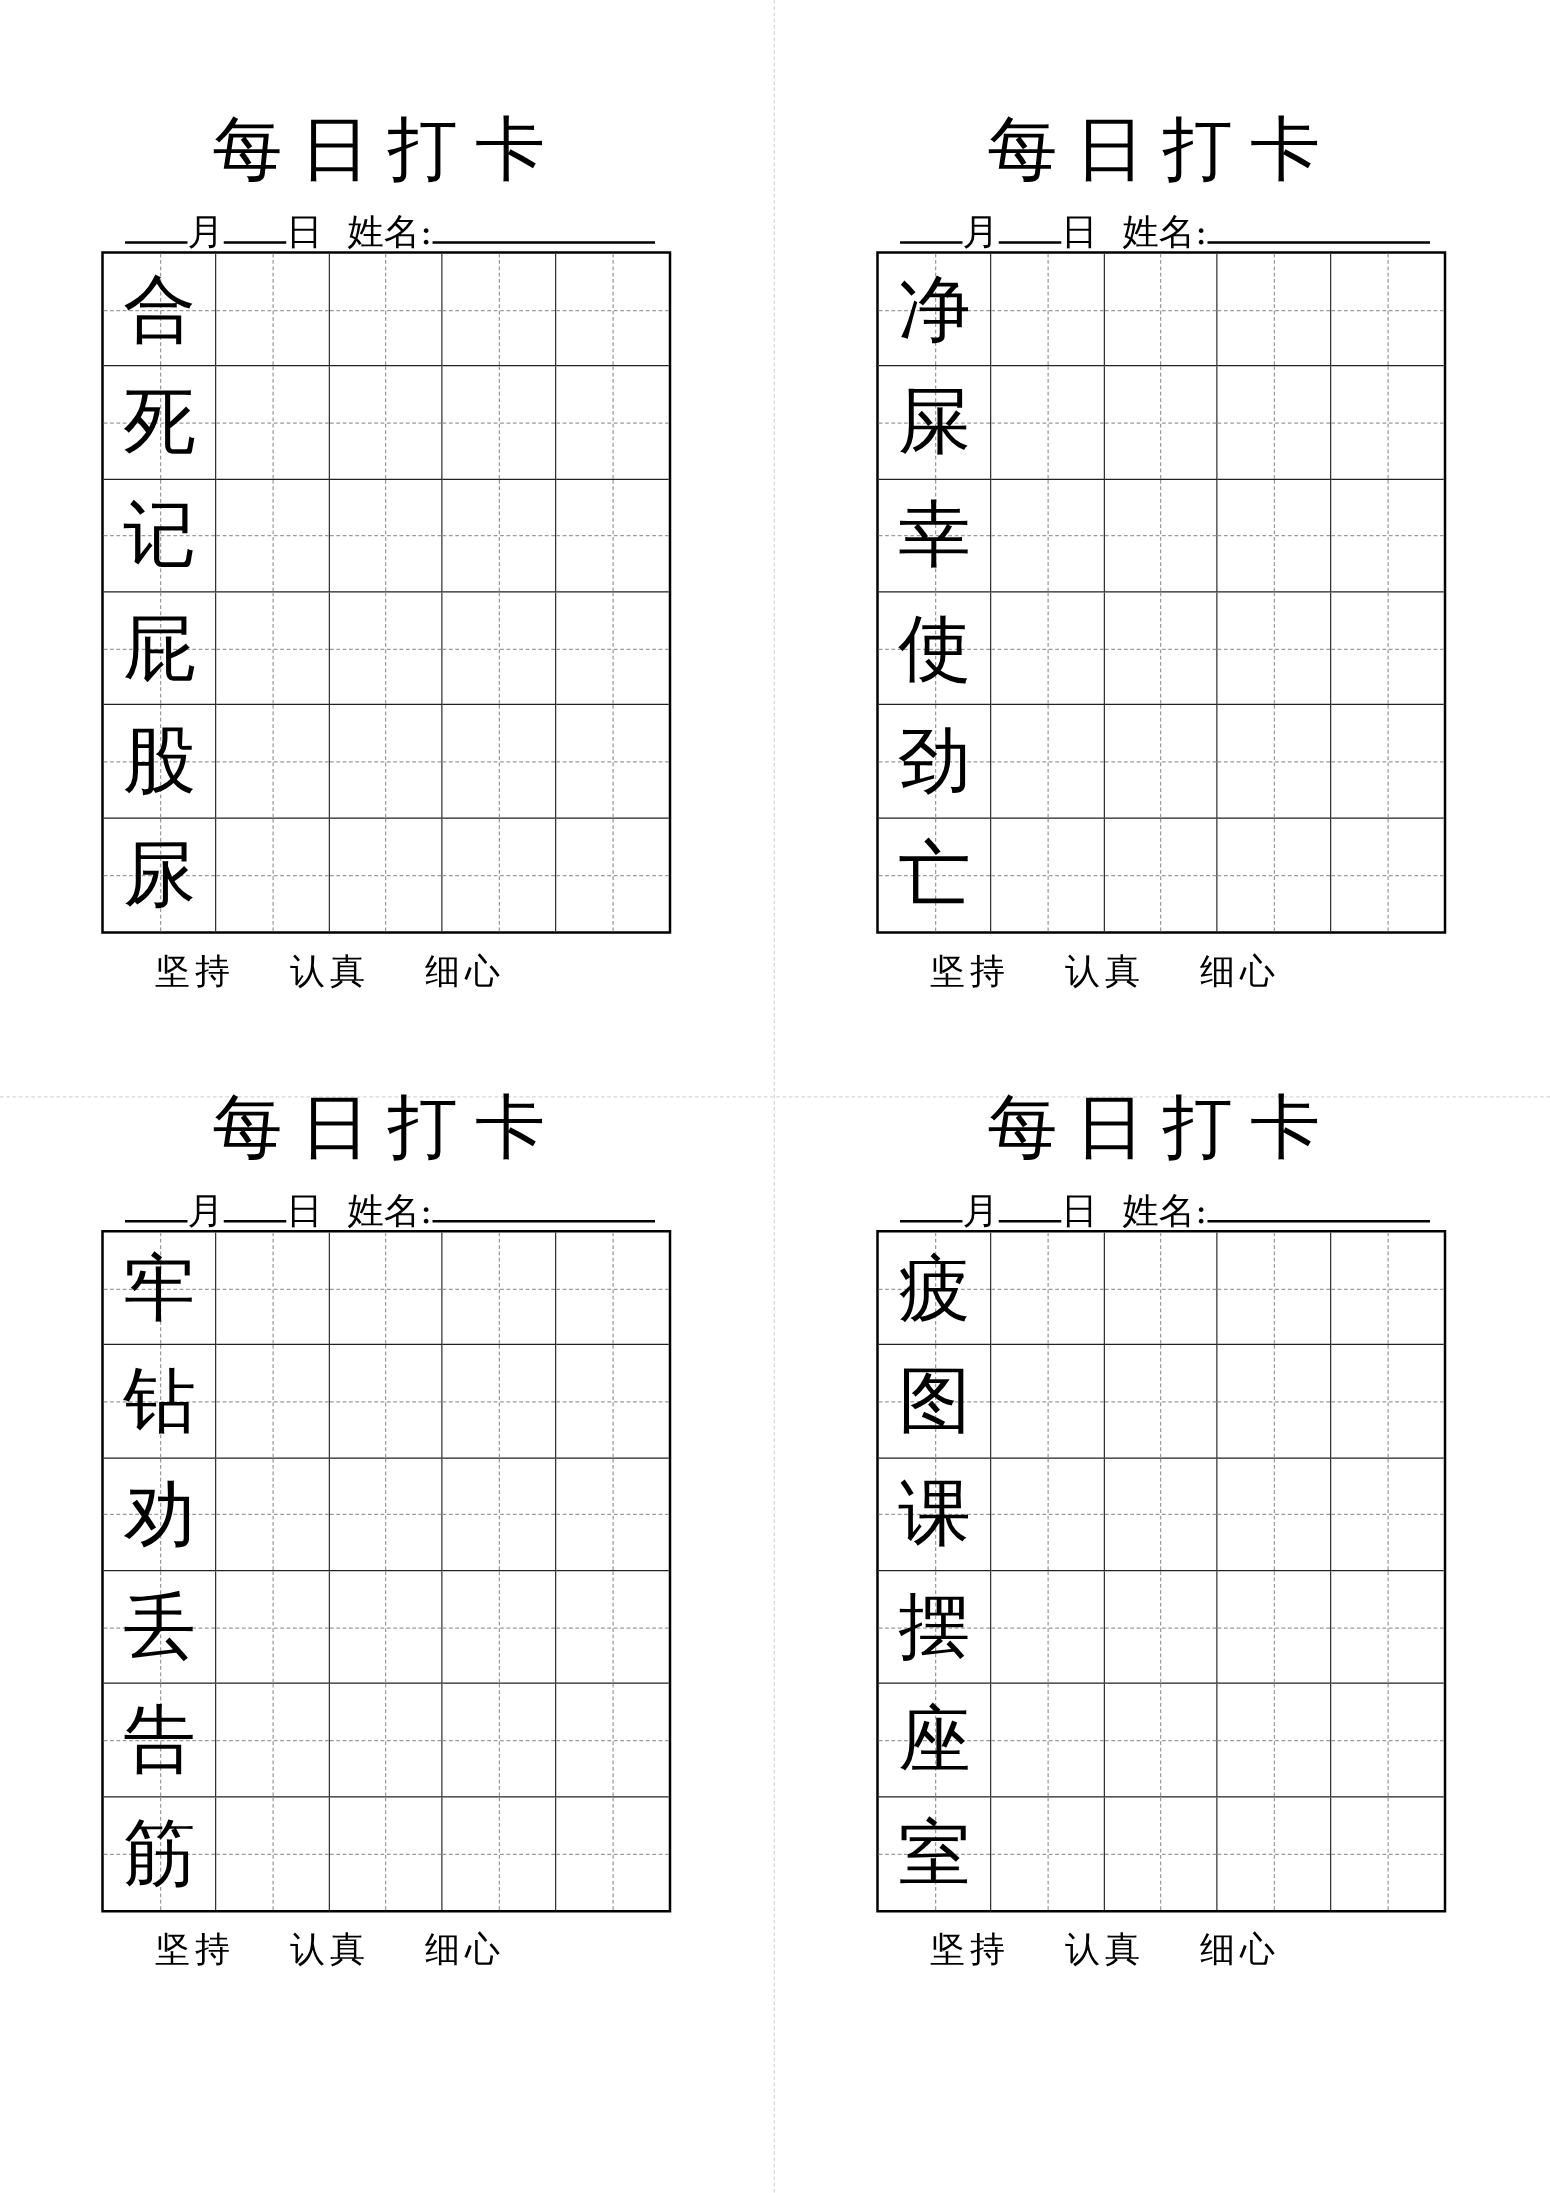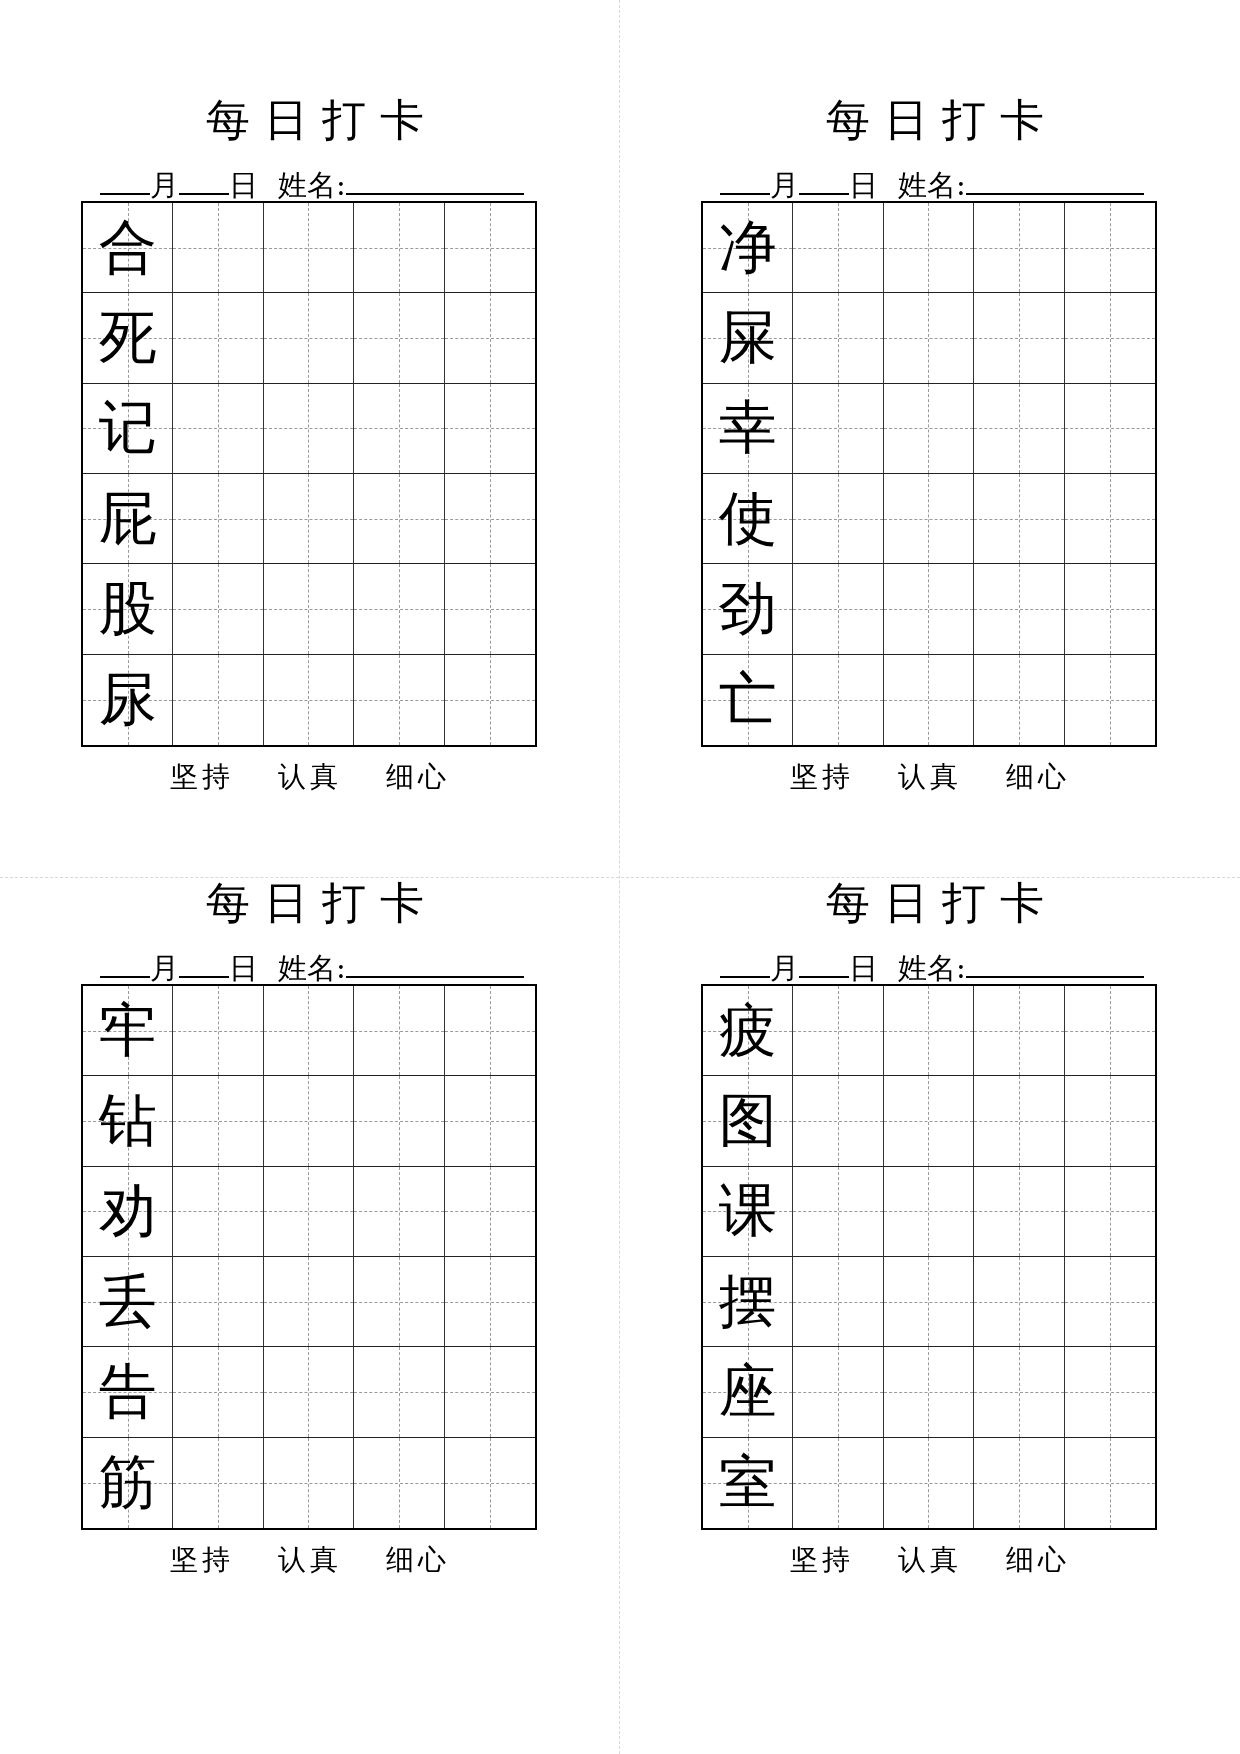--- a/index.html
+++ b/index.html
@@ -3,39 +3,39 @@
 <meta charset="utf-8">
 <style>
   html, body { margin:0; padding:0; background:#ffffff; }
   body { width:1240px; height:1754px; position:relative; overflow:hidden;
          font-family:"DejaVu Serif", serif; color:#000; }
   .divider-v { position:absolute; left:619px; top:0; width:0; height:1754px;
                border-left:1px dashed #d8d8d8; }
   .divider-h { position:absolute; left:0; top:877px; width:1240px; height:0;
                border-top:1px dashed #d8d8d8; }
   .panel { position:absolute; width:620px; height:877px; }
-  .title { position:absolute; top:92px; left:12px; width:620px; text-align:center;
-           font-size:44px; letter-spacing:14px; line-height:56px; }
+  .title { position:absolute; top:92px; left:0; width:620px; text-align:center;
+           font-size:56px; letter-spacing:14px; line-height:56px; }
   .dateline { position:absolute; top:165px; left:100px; width:440px;
               font-size:29px; line-height:40px; white-space:nowrap; }
   .blank { display:inline-block; border-bottom:2px solid #000; height:28px; vertical-align:baseline; }
   .blank.short { width:50px; }
   .blank.long { width:178px; }
   .grid { position:absolute; top:201px; left:81px; width:456px; height:546px;
           border:2px solid #000; box-sizing:border-box;
           display:grid; grid-template-columns:repeat(5,1fr); grid-template-rows:repeat(6,1fr); }
   .cell { position:relative; border-right:1.5px solid #333; border-bottom:1.5px solid #222; box-sizing:border-box; }
   .cell.lastcol { border-right:none; }
   .cell.lastrow { border-bottom:none; }
   .cell::before { content:""; position:absolute; left:50%; top:0; height:100%; border-left:1px dashed #9a9a9a; }
   .cell::after { content:""; position:absolute; top:50%; left:0; width:100%; border-top:1px dashed #9a9a9a; }
   .glyph { position:absolute; inset:0; display:flex; align-items:center; justify-content:center;
            font-size:58px; font-family:"DejaVu Serif", serif; z-index:1; }
   .footer { position:absolute; top:758px; left:0; width:528px; text-align:center;
-            font-size:28px; letter-spacing:4px;padding-left:46px; }
+            font-size:28px; letter-spacing:4px; }
   .footer span { margin:0 22px; }
 </style>
 </head>
 <body>
 
 <div class="divider-v"></div>
 <div class="divider-h"></div>
 
 <div id="panels-root">
     <div class="panel" style="left: 0px; top: 0px;">

